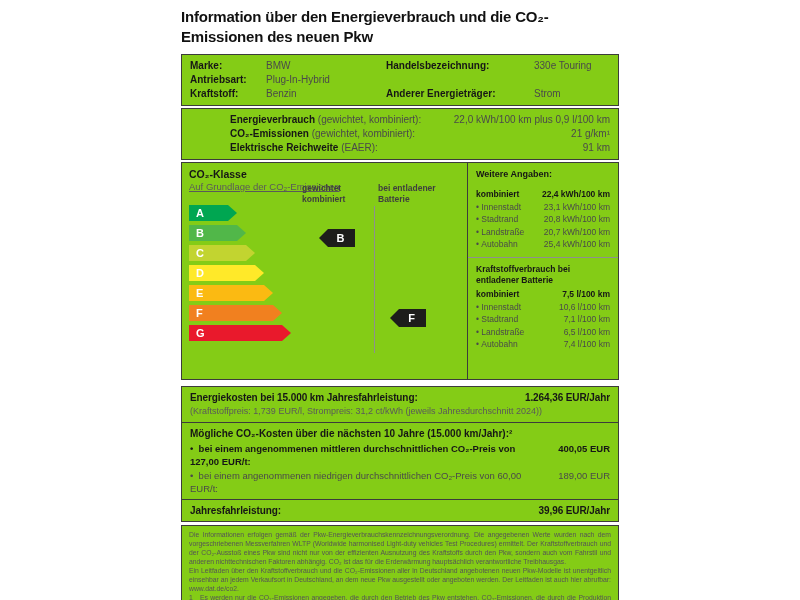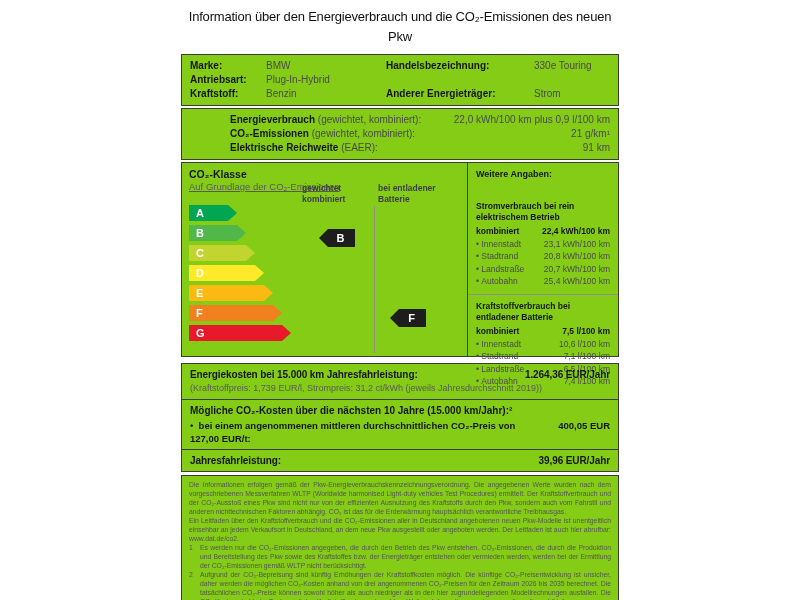--- a/index.html
+++ b/index.html
@@ -1,37 +1,37 @@
 <!DOCTYPE html>
 <html><head>
 <meta charset="utf-8">
 <style>
   * { margin:0; padding:0; box-sizing:border-box; }
   html,body { width:800px; height:600px; overflow:hidden; background:#fff;
     font-family:"Liberation Sans","DejaVu Sans",sans-serif; color:#4a4a4a; }
   .label-wrap { width:438px; margin:0 auto; padding-top:7px; }
 
-  .title { text-align:center; font-size:13px; line-height:20px; font-weight:normal;
+  .title { font-size:15px; line-height:20px; font-weight:bold;
     color:#111; letter-spacing:-0.2px; margin-bottom:7px; }
 
   .box { border:1px solid #3c3c3b; background:#84cc16; }
 
   
   .veh { padding:4px 8px; margin-bottom:2px; font-size:10px; line-height:14px; }
   .veh-grid { display:grid; grid-template-columns:76px 120px 148px auto; }
   .lbl { font-weight:bold; color:#161616; }
   .val { color:#4a4a4a; }
 
   
   .cons { padding:4px 8px; margin-bottom:2px; font-size:10px; line-height:14px; }
   .cons-row { display:flex; justify-content:space-between;padding-left:40px; }
   .cons-row .val { text-align:right; white-space:nowrap; }
 
   
-  .classbox { display:flex; margin-bottom:6px; height:195px; }
+  .classbox { display:flex; margin-bottom:6px; height:218px; }
   .class-left { position:relative; flex:1 1 auto; padding:5px 0 0 7px; }
   .class-h { font-size:10.5px; font-weight:bold; color:#161616; }
   .class-sub { font-size:9.5px; color:#5a5a5a; margin-top:1px;text-decoration:underline; }
   .colhead { position:absolute; top:20px; font-size:8.5px; line-height:10.5px;
     font-weight:600; color:#3f3f3f; }
   .colhead.c1 { left:120px; width:54px; }
   .colhead.c2 { left:196px; width:70px; }
   .vline { position:absolute; left:192px; top:43px; height:147px; width:1px; background:#8f8f8f; }
   .scale { margin-top:13px; }
   .scale-row { height:20px; }
@@ -45,21 +45,21 @@
   .a5 { width:93px;  background:#f1801f; }
   .a6 { width:102px; background:#e9192c; }
   .marker { position:absolute; width:36px; height:18px; background:#1d1d1b; color:#fff;
     font-weight:bold; font-size:11px; line-height:18px; text-align:center; padding-left:7px;
     clip-path:polygon(9px 0, 100% 0, 100% 100%, 9px 100%, 0 50%); }
   .marker.weighted { left:137px; top:66px; }
   .marker.depleted { left:208px; top:146px; }
 
   .class-right { width:151px; border-left:1px solid #3c3c3b; padding:6px 8px 0 8px;
     font-size:8.5px; line-height:11px; }
-  .cr-h { font-weight:bold; color:#161616; font-size:9px; margin-bottom:21px; }
+  .cr-h { font-weight:bold; color:#161616; font-size:9px; margin-bottom:9px; }
   .cr-title { font-weight:bold; color:#161616; }
   .cr-row { display:flex; justify-content:space-between; margin-top:1.5px; }
   .cr-row.bold { font-weight:bold; color:#161616; margin-top:3px; }
   .cr-row .bullet::before { content:"•\00a0"; }
   .cr-divider { border-top:1px solid #8f8f8f; margin:7px -8px 6px -8px; }
   .cr-val { white-space:nowrap; text-align:right; }
 
   
   .costs { margin-bottom:3px; font-size:10px; line-height:13px; }
   .costs section { padding:4px 8px; }
@@ -153,21 +153,20 @@
           </div>
       </div>
 
       <div class="marker weighted">B</div>
       <div class="marker depleted">F</div>
     </div>
 
     <div class="class-right">
       <div class="cr-h">Weitere Angaben:</div>
 
-      <div class="cr-title">Stromverbrauch bei rein elektrischem Betrieb</div>
       <div class="cr-row bold">
         <span>kombiniert</span>
         <span class="cr-val">22,4 kWh/100 km</span>
       </div>
       <div class="cr-row">
           <span class="bullet">Innenstadt</span>
           <span class="cr-val">23,1 kWh/100 km</span>
         </div>
       <div class="cr-row">
           <span class="bullet">Stadtrand</span>
@@ -207,28 +206,32 @@
         </div>
     </div>
   </div>
 
   <div class="box costs">
     <section>
       <div class="cost-row">
         <span class="lbl">Energiekosten bei 15.000 km Jahresfahrleistung:</span>
         <span class="lbl">1.264,36 EUR/Jahr</span>
       </div>
-      <div class="cost-note">(Kraftstoffpreis: 1,739 EUR/l, Strompreis: 31,2 ct/kWh (jeweils Jahresdurchschnitt 2019))</div>
+      <div class="cost-note">(Kraftstoffpreis: 1,739 EUR/l, Strompreis: 31,2 ct/kWh (jeweils Jahresdurchschnitt 2024))</div>
     </section>
     <section>
       <div class="co2-head">Mögliche CO₂-Kosten über die nächsten 10 Jahre (15.000 km/Jahr):²</div>
       <div class="cost-bullet bold">
         <span class="t">bei einem angenommenen mittleren durchschnittlichen CO₂-Preis von 127,00 EUR/t:</span>
         <span class="v">400,05 EUR</span>
       </div>
+      <div class="cost-bullet">
+        <span class="t">bei einem angenommenen niedrigen durchschnittlichen CO₂-Preis von 60,00 EUR/t:</span>
+        <span class="v">189,00 EUR</span>
+      </div>
     </section>
     <section>
       <div class="cost-row">
         <span class="lbl">Jahresfahrleistung:</span>
         <span class="lbl">39,96 EUR/Jahr</span>
       </div>
     </section>
   </div>
 
   <div class="box fine">

